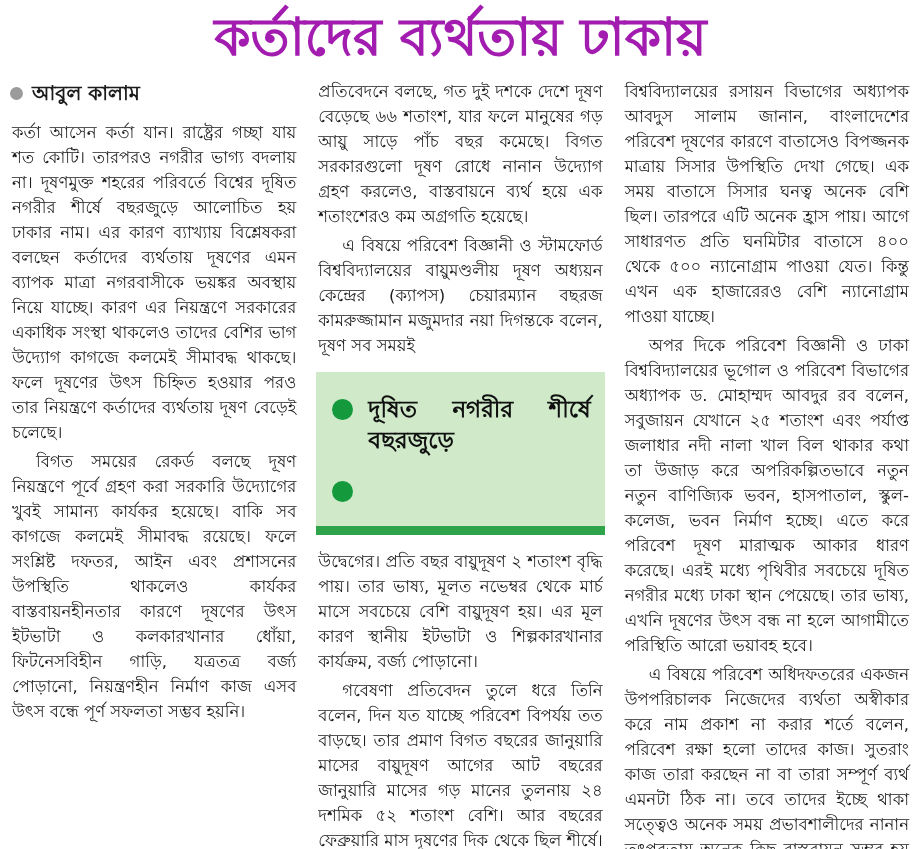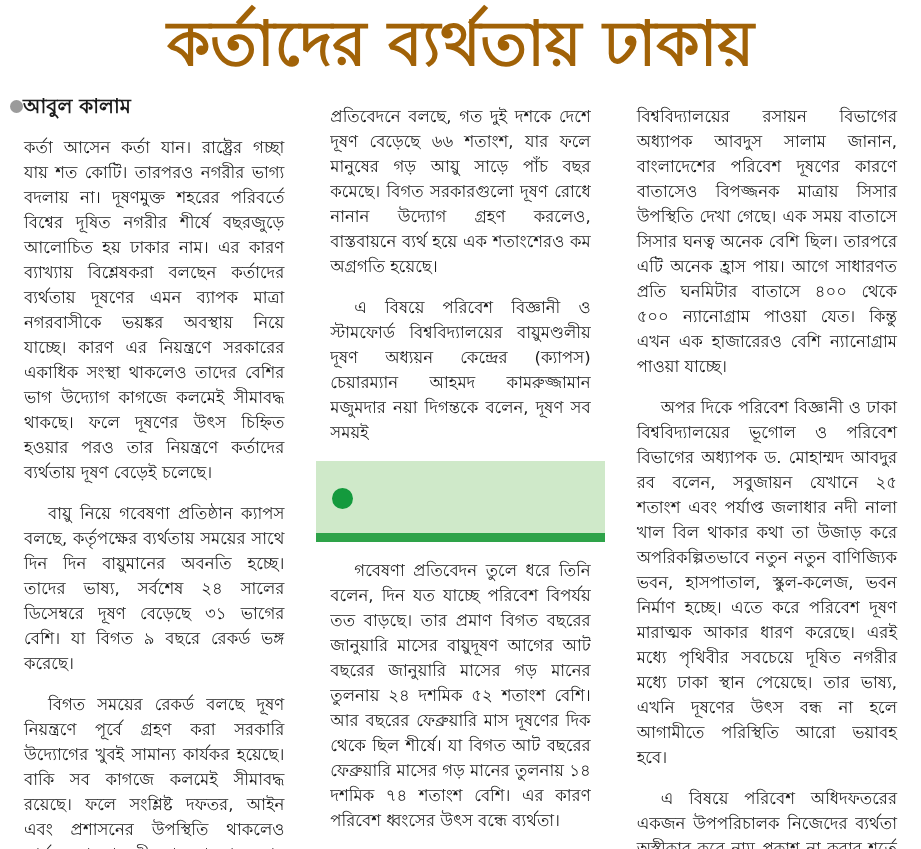--- a/index.html
+++ b/index.html
@@ -9,44 +9,45 @@
     height: 849px;
     background: #ffffff;
     font-family: "DejaVu Sans", "Liberation Sans", sans-serif;
     color: #1b1b1b;
     overflow: hidden;
   }
   .headline {
     margin: 6px 8px 2px 8px;
     text-align: center;
     font-weight: bold;
-    font-size: 62px;
+    font-size: 52px;
     line-height: 1.22;
-    color: #a16207;
+    color: #a21caf;
     letter-spacing: 0px;
   }
   .content {
     display: flex;
     gap: 14px;
     padding: 0 8px;
     margin-top: 6px;
     align-items: flex-start;
   }
   .col {
     flex: 1 1 0;
     min-width: 0;
     font-size: 16.5px;
     line-height: 25px;
     text-align: justify;
   }
-  .col p { margin: 16px; }
+  .col p { margin: 4px; }
   .col p.indent { text-indent: 24px; }
   .byline {
     display: flex;
     align-items: center;
+    gap: 9px;
     font-weight: bold;
     font-size: 20px;
     margin: 6px 0 14px 2px;
   }
   .byline-dot {
     width: 13px; height: 13px;
     border-radius: 50%;
     background: #9b9b9b;
     flex: 0 0 auto;
   }
@@ -85,35 +86,39 @@
   </h1>
 
   <div class="content">
 
     <div class="col">
       <div class="byline">
         <span class="byline-dot"></span>
         <span>আবুল কালাম</span>
       </div>
       <p>কর্তা আসেন কর্তা যান। রাষ্ট্রের গচ্ছা যায় শত কোটি। তারপরও নগরীর ভাগ্য বদলায় না। দূষণমুক্ত শহরের পরিবর্তে বিশ্বের দূষিত নগরীর শীর্ষে বছরজুড়ে আলোচিত হয় ঢাকার নাম। এর কারণ ব্যাখ্যায় বিশ্লেষকরা বলছেন কর্তাদের ব্যর্থতায় দূষণের এমন ব্যাপক মাত্রা নগরবাসীকে ভয়ঙ্কর অবস্থায় নিয়ে যাচ্ছে। কারণ এর নিয়ন্ত্রণে সরকারের একাধিক সংস্থা থাকলেও তাদের বেশির ভাগ উদ্যোগ কাগজে কলমেই সীমাবদ্ধ থাকছে। ফলে দূষণের উৎস চিহ্নিত হওয়ার পরও তার নিয়ন্ত্রণে কর্তাদের ব্যর্থতায় দূষণ বেড়েই চলেছে।</p>
-      <p class="indent">বায়ু নিয়ে গবেষণা প্রতিষ্ঠান ক্যাপস বলছে, কর্তৃপক্ষের ব্যর্থতায় সময়ের সাথে দিন দিন বায়ুমানের অবনতি হচ্ছে। তাদের ভাষ্য, সর্বশেষ ২৪ সালের ডিসেম্বরে দূষণ বেড়েছে ৩১ ভাগের বেশি। যা বিগত ৯ বছরে রেকর্ড ভঙ্গ করেছে।</p>
       <p class="indent">বিগত সময়ের রেকর্ড বলছে দূষণ নিয়ন্ত্রণে পূর্বে গ্রহণ করা সরকারি উদ্যোগের খুবই সামান্য কার্যকর হয়েছে। বাকি সব কাগজে কলমেই সীমাবদ্ধ রয়েছে। ফলে সংশ্লিষ্ট দফতর, আইন এবং প্রশাসনের উপস্থিতি থাকলেও কার্যকর বাস্তবায়নহীনতার কারণে দূষণের উৎস ইটভাটা ও কলকারখানার ধোঁয়া, ফিটনেসবিহীন গাড়ি, যত্রতত্র বর্জ্য পোড়ানো, নিয়ন্ত্রণহীন নির্মাণ কাজ এসব উৎস বন্ধে পূর্ণ সফলতা সম্ভব হয়নি।</p>
 
     </div>
 
     <div class="col">
       <p>প্রতিবেদনে বলছে, গত দুই দশকে দেশে দূষণ বেড়েছে ৬৬ শতাংশ, যার ফলে মানুষের গড় আয়ু সাড়ে পাঁচ বছর কমেছে। বিগত সরকারগুলো দূষণ রোধে নানান উদ্যোগ গ্রহণ করলেও, বাস্তবায়নে ব্যর্থ হয়ে এক শতাংশেরও কম অগ্রগতি হয়েছে।</p>
-      <p class="indent">এ বিষয়ে পরিবেশ বিজ্ঞানী ও স্টামফোর্ড বিশ্ববিদ্যালয়ের বায়ুমণ্ডলীয় দূষণ অধ্যয়ন কেন্দ্রের (ক্যাপস) চেয়ারম্যান আহমদ কামরুজ্জামান মজুমদার নয়া দিগন্তকে বলেন, দূষণ সব সময়ই</p>
+      <p class="indent">এ বিষয়ে পরিবেশ বিজ্ঞানী ও স্টামফোর্ড বিশ্ববিদ্যালয়ের বায়ুমণ্ডলীয় দূষণ অধ্যয়ন কেন্দ্রের (ক্যাপস) চেয়ারম্যান বছরজ কামরুজ্জামান মজুমদার নয়া দিগন্তকে বলেন, দূষণ সব সময়ই</p>
 
       <div class="highlight-box">
+        <div class="hl-item">
+          <span class="hl-dot"></span>
+          <span>দূষিত নগরীর শীর্ষে বছরজুড়ে</span>
+        </div>
         <div class="hl-item">
           <span class="hl-dot"></span>
         </div>
       </div>
 
+      <p>উদ্বেগের। প্রতি বছর বায়ুদূষণ ২ শতাংশ বৃদ্ধি পায়। তার ভাষ্য, মূলত নভেম্বর থেকে মার্চ মাসে সবচেয়ে বেশি বায়ুদূষণ হয়। এর মূল কারণ স্থানীয় ইটভাটা ও শিল্পকারখানার কার্যক্রম, বর্জ্য পোড়ানো।</p>
       <p class="indent">গবেষণা প্রতিবেদন তুলে ধরে তিনি বলেন, দিন যত যাচ্ছে পরিবেশ বিপর্যয় তত বাড়ছে। তার প্রমাণ বিগত বছরের জানুয়ারি মাসের বায়ুদূষণ আগের আট বছরের জানুয়ারি মাসের গড় মানের তুলনায় ২৪ দশমিক ৫২ শতাংশ বেশি। আর বছরের ফেব্রুয়ারি মাস দূষণের দিক থেকে ছিল শীর্ষে। যা বিগত আট বছরের ফেব্রুয়ারি মাসের গড় মানের তুলনায় ১৪ দশমিক ৭৪ শতাংশ বেশি। এর কারণ পরিবেশ ধ্বংসের উৎস বন্ধে ব্যর্থতা।</p>
 
     </div>
 
     <div class="col">
       <p>বিশ্ববিদ্যালয়ের রসায়ন বিভাগের অধ্যাপক আবদুস সালাম জানান, বাংলাদেশের পরিবেশ দূষণের কারণে বাতাসেও বিপজ্জনক মাত্রায় সিসার উপস্থিতি দেখা গেছে। এক সময় বাতাসে সিসার ঘনত্ব অনেক বেশি ছিল। তারপরে এটি অনেক হ্রাস পায়। আগে সাধারণত প্রতি ঘনমিটার বাতাসে ৪০০ থেকে ৫০০ ন্যানোগ্রাম পাওয়া যেত। কিন্তু এখন এক হাজারেরও বেশি ন্যানোগ্রাম পাওয়া যাচ্ছে।</p>
       <p class="indent">অপর দিকে পরিবেশ বিজ্ঞানী ও ঢাকা বিশ্ববিদ্যালয়ের ভূগোল ও পরিবেশ বিভাগের অধ্যাপক ড. মোহাম্মদ আবদুর রব বলেন, সবুজায়ন যেখানে ২৫ শতাংশ এবং পর্যাপ্ত জলাধার নদী নালা খাল বিল থাকার কথা তা উজাড় করে অপরিকল্পিতভাবে নতুন নতুন বাণিজ্যিক ভবন, হাসপাতাল, স্কুল-কলেজ, ভবন নির্মাণ হচ্ছে। এতে করে পরিবেশ দূষণ মারাত্মক আকার ধারণ করেছে। এরই মধ্যে পৃথিবীর সবচেয়ে দূষিত নগরীর মধ্যে ঢাকা স্থান পেয়েছে। তার ভাষ্য, এখনি দূষণের উৎস বন্ধ না হলে আগামীতে পরিস্থিতি আরো ভয়াবহ হবে।</p>
       <p class="indent">এ বিষয়ে পরিবেশ অধিদফতরের একজন উপপরিচালক নিজেদের ব্যর্থতা অস্বীকার করে নাম প্রকাশ না করার শর্তে বলেন, পরিবেশ রক্ষা হলো তাদের কাজ। সুতরাং কাজ তারা করছেন না বা তারা সম্পূর্ণ ব্যর্থ এমনটা ঠিক না। তবে তাদের ইচ্ছে থাকা সত্ত্বেও অনেক সময় প্রভাবশালীদের নানান তৎপরতায় অনেক কিছু বাস্তবায়ন সম্ভব হয় না। এ জন্য সাধারণ মানুষের সচেতনতা প্রয়োজন। সে সাথে আইনের প্রতিও শ্রদ্ধাশীল হতে হবে। তাহলেই তার পূর্ণাঙ্গ সফলতা সম্ভব।</p>
 
     </div>

